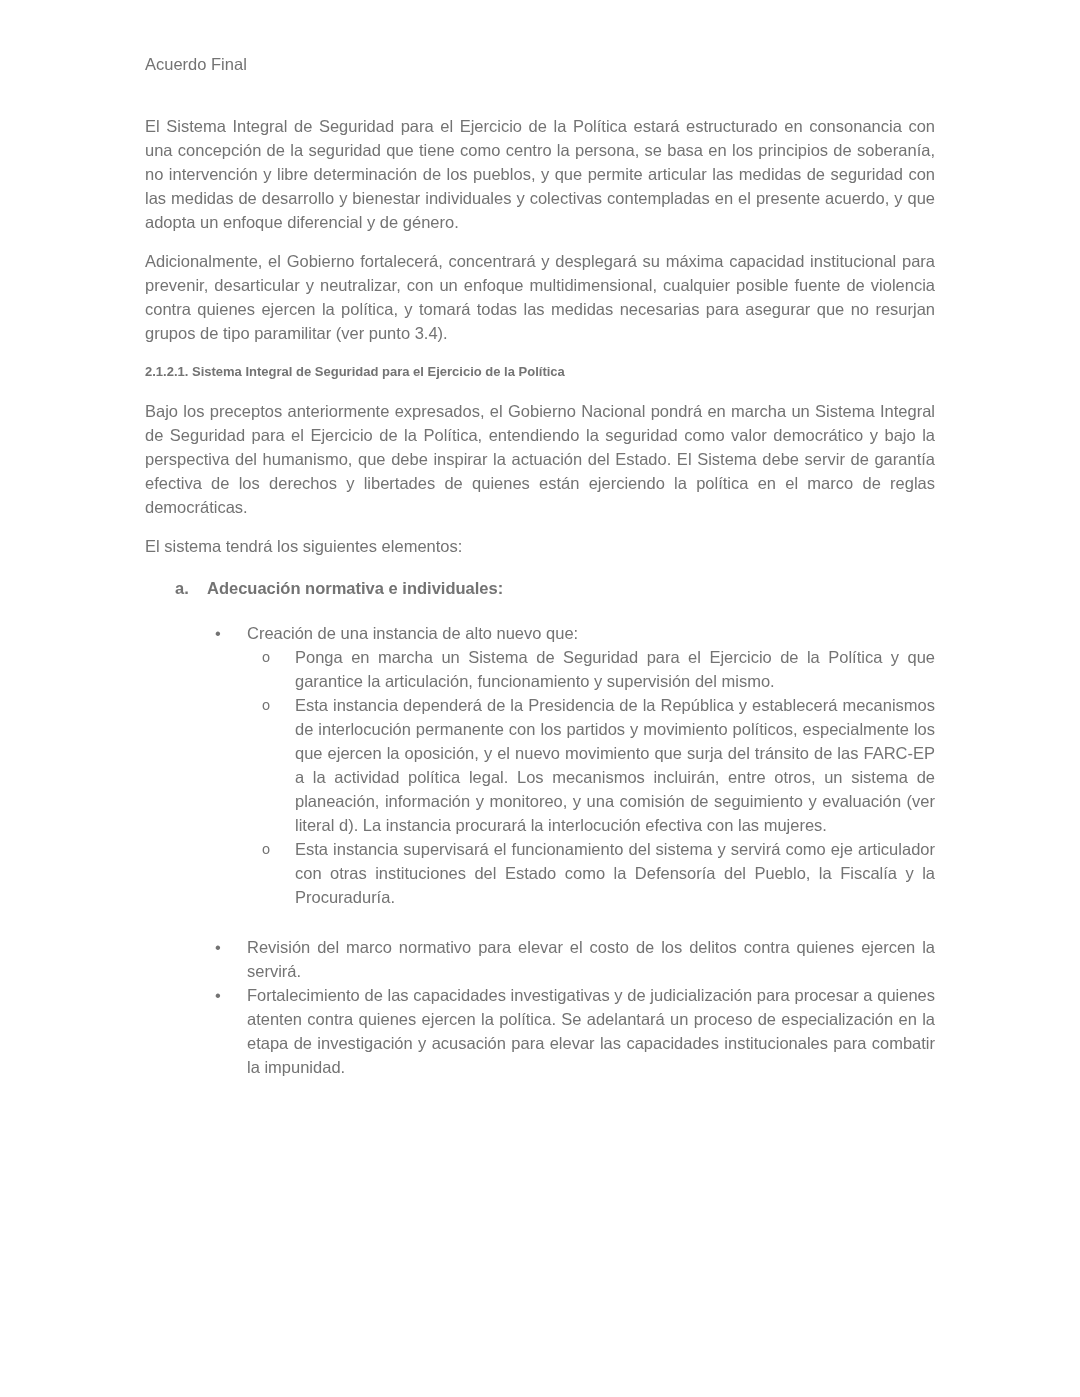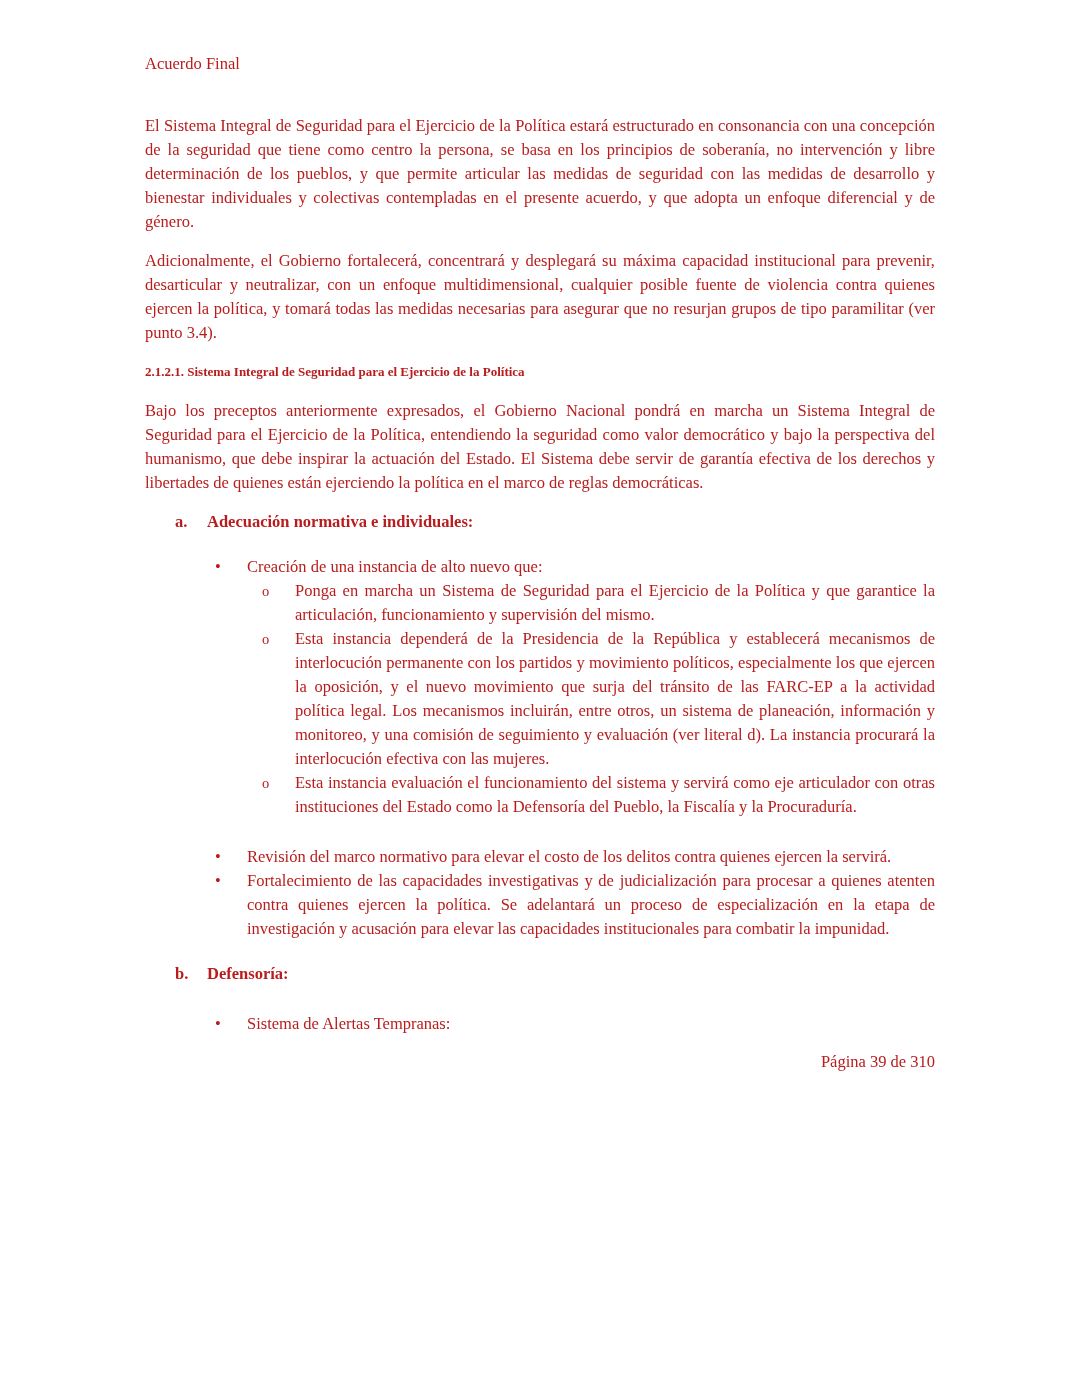--- a/index.html
+++ b/index.html
@@ -6,26 +6,25 @@
   html, body {
     background: #ffffff;
     font-family: "Liberation Sans", sans-serif;
   }
   .page {
     position: relative;
     width: 1080px;
     height: 1088px;
     margin: 0 auto;
     background: #ffffff;
-    color: #b91c1c;
+    color: #737373;
     font-size: 16.5px;
     line-height: 24px;
     padding: 52px 145px 60px 145px;
     overflow: hidden;
-    font-family: Liberation Serif, serif;
   }
   .doc-header { margin-bottom: 38px; }
   .para {
     text-align: justify;
     margin-bottom: 15px;
   }
   .heading {
     font-weight: bold;
     font-size: 13px;
     margin: 2px 0 15px 0;
@@ -58,20 +57,21 @@
   </div>
 
   <p class="para">El Sistema Integral de Seguridad para el Ejercicio de la Política estará estructurado en consonancia con una concepción de la seguridad que tiene como centro la persona, se basa en los principios de soberanía, no intervención y libre determinación de los pueblos, y que permite articular las medidas de seguridad con las medidas de desarrollo y bienestar individuales y colectivas contempladas en el presente acuerdo, y que adopta un enfoque diferencial y de género.</p>
 
   <p class="para">Adicionalmente, el Gobierno fortalecerá, concentrará y desplegará su máxima capacidad institucional para prevenir, desarticular y neutralizar, con un enfoque multidimensional, cualquier posible fuente de violencia contra quienes ejercen la política, y tomará todas las medidas necesarias para asegurar que no resurjan grupos de tipo paramilitar (ver punto 3.4).</p>
 
   <h2 class="heading">2.1.2.1. Sistema Integral de Seguridad para el Ejercicio de la Política</h2>
 
   <p class="para">Bajo los preceptos anteriormente expresados, el Gobierno Nacional pondrá en marcha un Sistema Integral de Seguridad para el Ejercicio de la Política, entendiendo la seguridad como valor democrático y bajo la perspectiva del humanismo, que debe inspirar la actuación del Estado. El Sistema debe servir de garantía efectiva de los derechos y libertades de quienes están ejerciendo la política en el marco de reglas democráticas.</p>
 
+  <p class="para lead-in">El sistema tendrá los siguientes elementos:</p>
 
   <div class="li level-a">
     <span class="marker bold">a.</span>
     <span class="text bold">Adecuación normativa e individuales:</span>
   </div>
 
   <div class="li level-1">
     <span class="marker">•</span>
     <span class="text">Creación de una instancia de alto nuevo que:</span>
   </div>
@@ -81,21 +81,21 @@
     <span class="text">Ponga en marcha un Sistema de Seguridad para el Ejercicio de la Política y que garantice la articulación, funcionamiento y supervisión del mismo.</span>
   </div>
 
   <div class="li level-2">
     <span class="marker">o</span>
     <span class="text">Esta instancia dependerá de la Presidencia de la República y establecerá mecanismos de interlocución permanente con los partidos y movimiento políticos, especialmente los que ejercen la oposición, y el nuevo movimiento que surja del tránsito de las FARC-EP a la actividad política legal. Los mecanismos incluirán, entre otros, un sistema de planeación, información y monitoreo, y una comisión de seguimiento y evaluación (ver literal d). La instancia procurará la interlocución efectiva con las mujeres.</span>
   </div>
 
   <div class="li level-2">
     <span class="marker">o</span>
-    <span class="text">Esta instancia evaluación el funcionamiento del sistema y servirá como eje articulador con otras instituciones del Estado como la Defensoría del Pueblo, la Fiscalía y la Procuraduría.</span>
+    <span class="text">Esta instancia supervisará el funcionamiento del sistema y servirá como eje articulador con otras instituciones del Estado como la Defensoría del Pueblo, la Fiscalía y la Procuraduría.</span>
   </div>
 
   <div class="li level-1 gap-before">
     <span class="marker">•</span>
     <span class="text">Revisión del marco normativo para elevar el costo de los delitos contra quienes ejercen la servirá.</span>
   </div>
 
   <div class="li level-1">
     <span class="marker">•</span>
     <span class="text">Fortalecimiento de las capacidades investigativas y de judicialización para procesar a quienes atenten contra quienes ejercen la política. Se adelantará un proceso de especialización en la etapa de investigación y acusación para elevar las capacidades institucionales para combatir la impunidad.</span>

